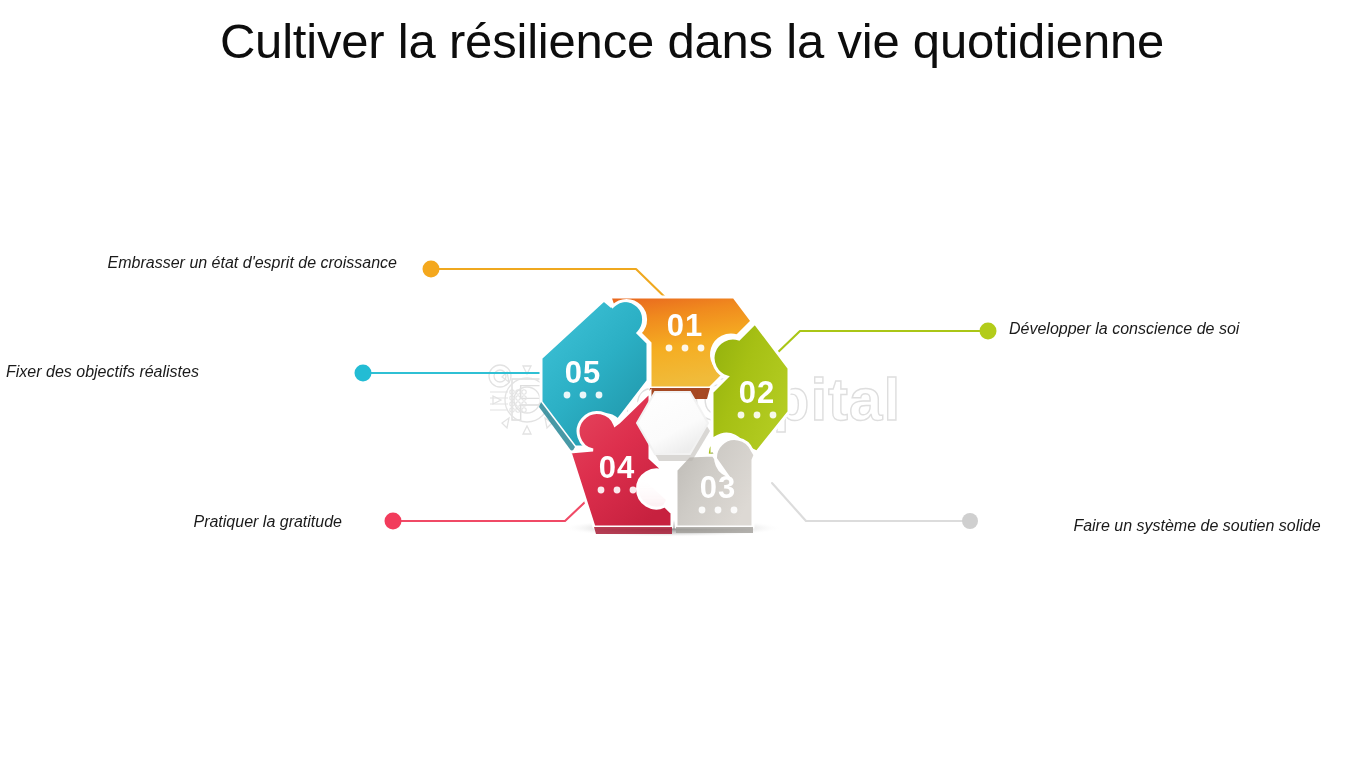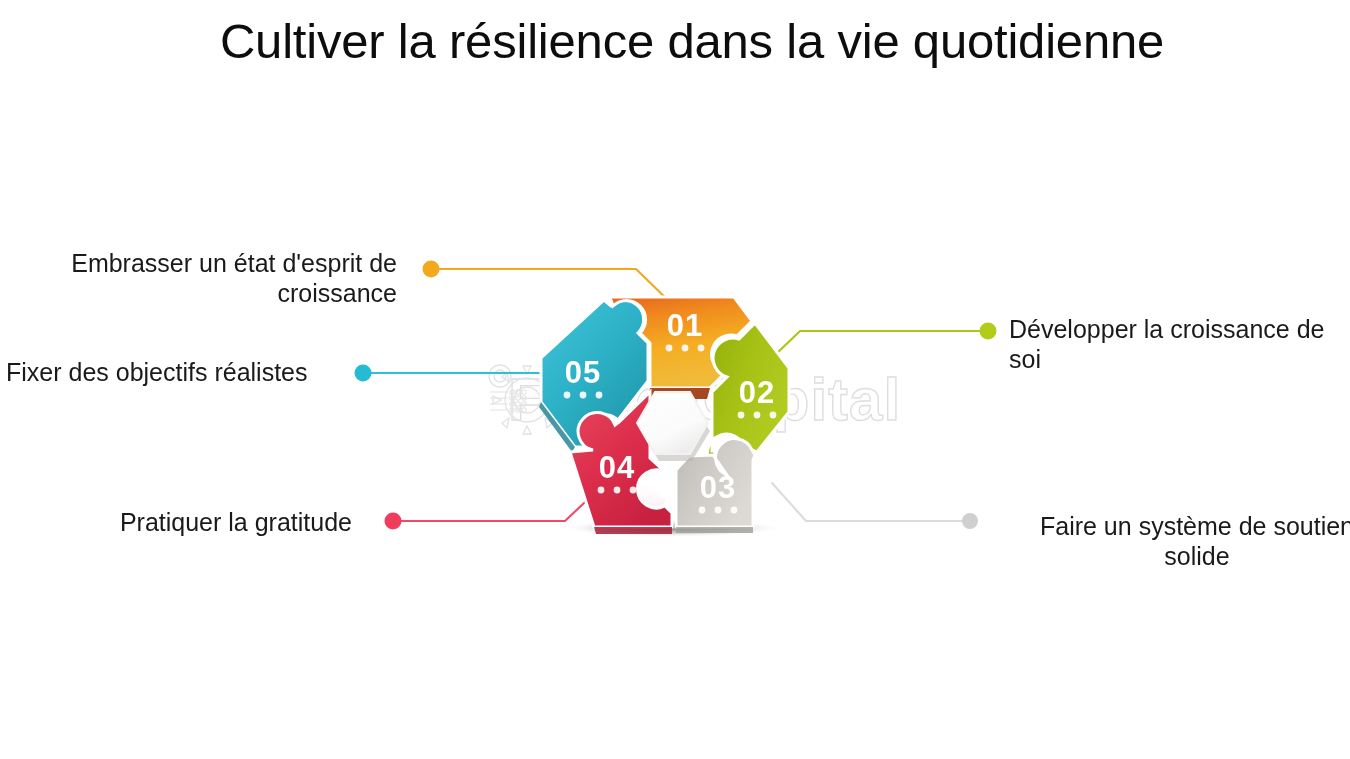--- a/index.html
+++ b/index.html
@@ -29,31 +29,32 @@
     letter-spacing: -0.2px;
     color: #0d0d0d;
     font-family: "Liberation Sans", sans-serif;
     white-space: nowrap;
     padding-left: 17px;
   }
 
   
   .callout-label {
     position: absolute;
-    font-size: 25px;
+    font-size: 16px;
     line-height: 30px;
     color: #1a1a1a;
     font-family: "Liberation Sans", sans-serif;
+    font-style: italic;
   }
   .callout-label.align-right { text-align: right; }
   .callout-label.align-left  { text-align: left;  }
 
   #label-growth-mindset { left: 42px;  top: 248px; width: 355px; text-align: right; }
   #label-realistic-goals{ left: 6px;   top: 357px; width: 333px; text-align: left; }
-  #label-gratitude      { left: 22px;   top: 507px; width: 330px; text-align: right; }
+  #label-gratitude      { left: 12px;   top: 507px; width: 330px; text-align: right; }
   #label-self-awareness { left: 1009px;top: 314px; width: 330px; text-align: left;  }
   #label-support-system { left: 991px; top: 511px; width: 350px; text-align: center; margin-left: 31px;  }
 
   
   #diagram-canvas {
     position: absolute;
     left: 0;
     top: 0;
     width: 1350px;
     height: 759px;
@@ -297,15 +298,15 @@
   </g>
 </svg>
 </div>
 
 <div class="callout-label align-right" id="label-growth-mindset">Embrasser un état d'esprit de croissance</div>
 
 <div class="callout-label align-right" id="label-realistic-goals">Fixer des objectifs réalistes</div>
 
 <div class="callout-label align-right" id="label-gratitude">Pratiquer la gratitude</div>
 
-<div class="callout-label align-left" id="label-self-awareness">Développer la croissance de soi</div>
+<div class="callout-label align-left" id="label-self-awareness">Développer la conscience de soi</div>
 
 <div class="callout-label align-left" id="label-support-system">Faire un système de soutien solide</div>
 
 </body></html>

